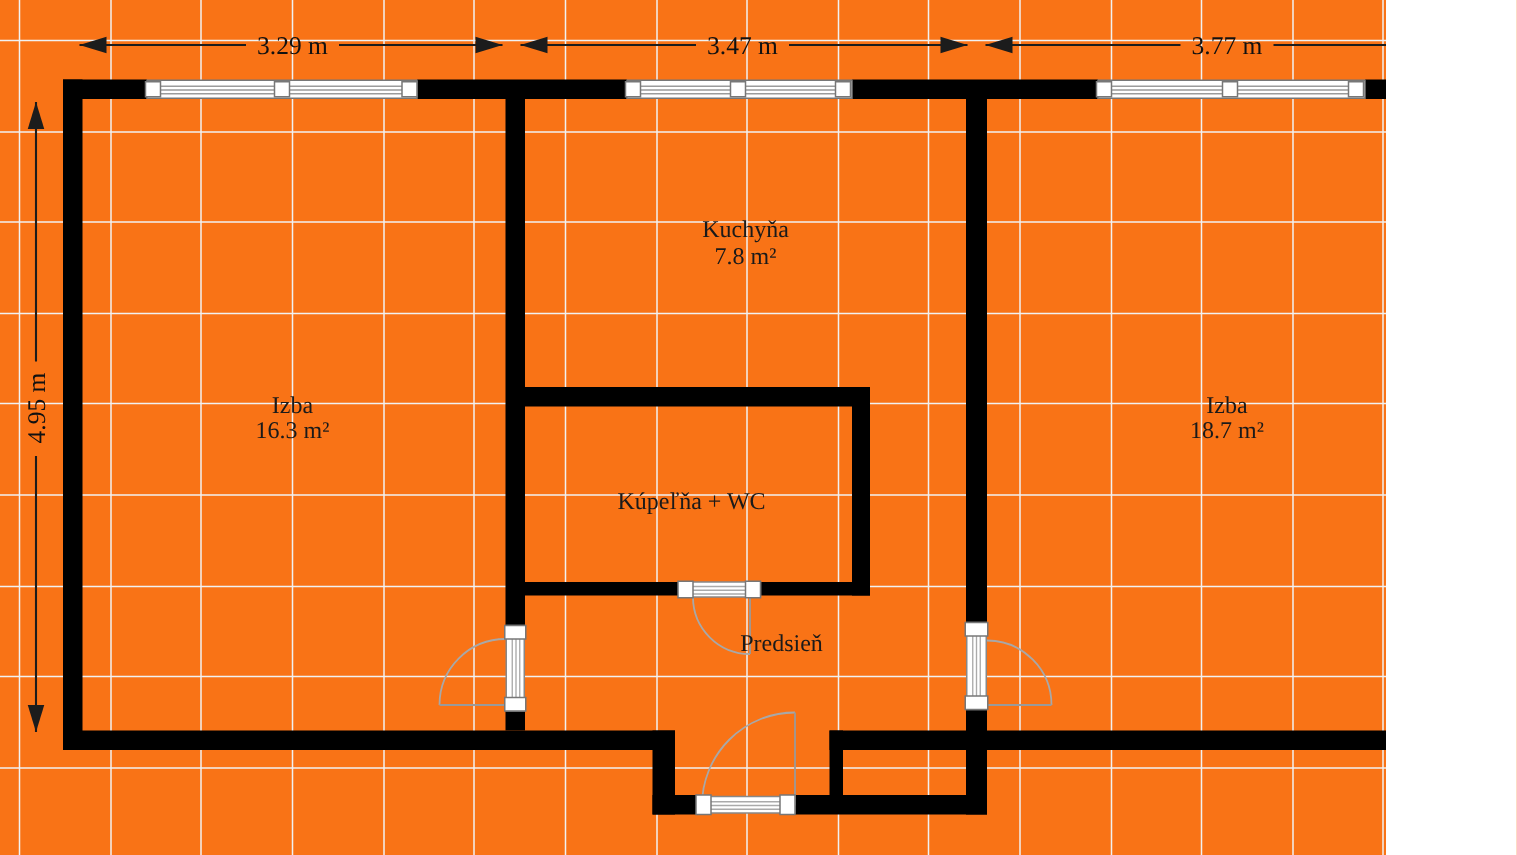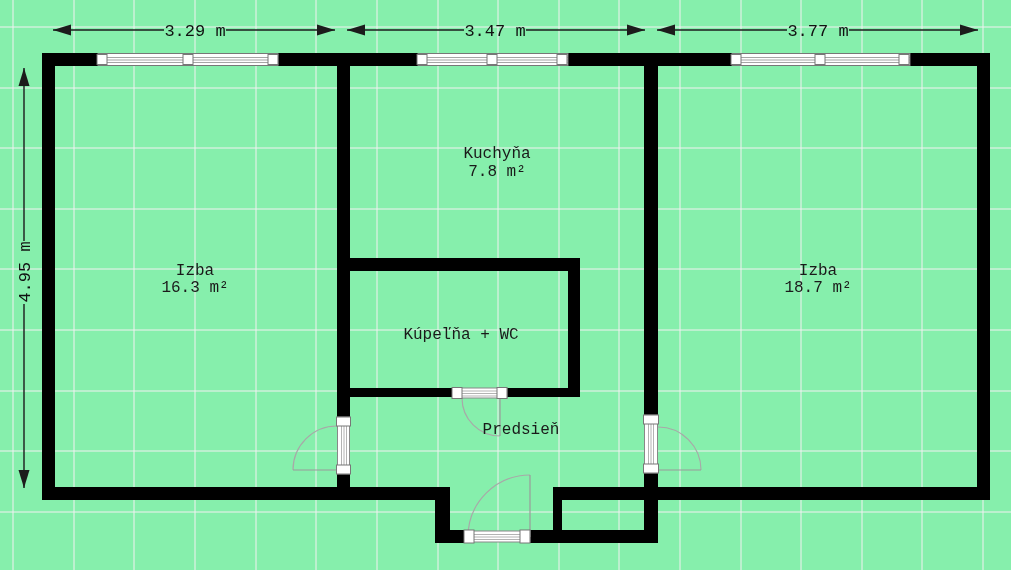--- a/index.html
+++ b/index.html
@@ -1,21 +1,21 @@
 <!DOCTYPE html>
 <html><head>
 <meta charset="utf-8">
 <style>
   html,body{margin:0;padding:0;background:#fff;}
   .stage{
     position:relative;
-    width:1011px;height:570px;
-    background:#86efac;
+    width:924px;height:570px;
+    background:#f97316;
     overflow:hidden;
-    font-family:Liberation Mono, monospace;
+    font-family:Liberation Serif, serif;
   }
   svg{display:block;}
   .grid-line{stroke:#f1f1f1;stroke-width:1;}
   .wall{fill:#000000;stroke:none;}
   .win-frame{fill:#ffffff;stroke:#777777;stroke-width:1;}
   .win-lines{stroke:#9b9b9b;stroke-width:0.9;fill:none;}
   .mullion{fill:#ffffff;stroke:#777777;stroke-width:1;}
   .sill{fill:#ffffff;stroke:#888888;stroke-width:1;}
   .sill-lines{stroke:#aaaaaa;stroke-width:0.9;fill:none;}
   .sill-cap{fill:#ffffff;stroke:#777777;stroke-width:1;}

